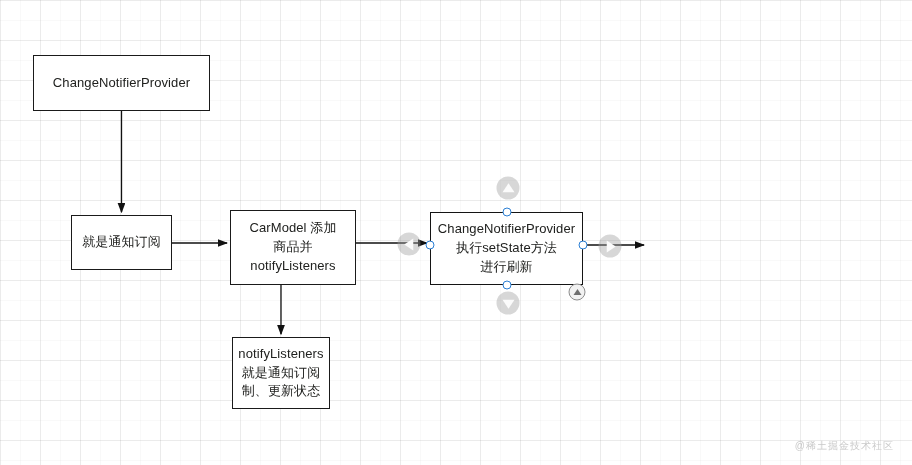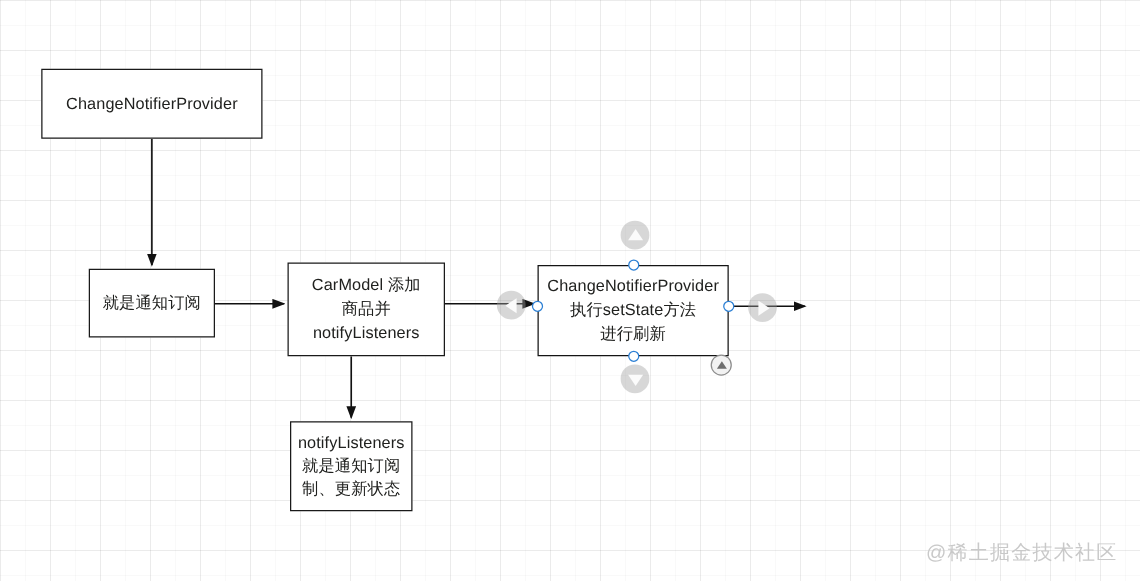--- a/index.html
+++ b/index.html
@@ -124,21 +124,21 @@
     border-left: 4.5px solid transparent;
     border-right: 4.5px solid transparent;
     border-bottom: 6px solid #6e6e6e;
   }
 
   .watermark {
     position: absolute;
     right: 18px;
     bottom: 12px;
     color: #c9c9c9;
-    font-size: 16px;
+    font-size: 10px;
     letter-spacing: 1px;
     user-select: none;
     white-space: nowrap;
   }
 </style>
 </head>
 <body>
 
 <div id="canvas">
 

